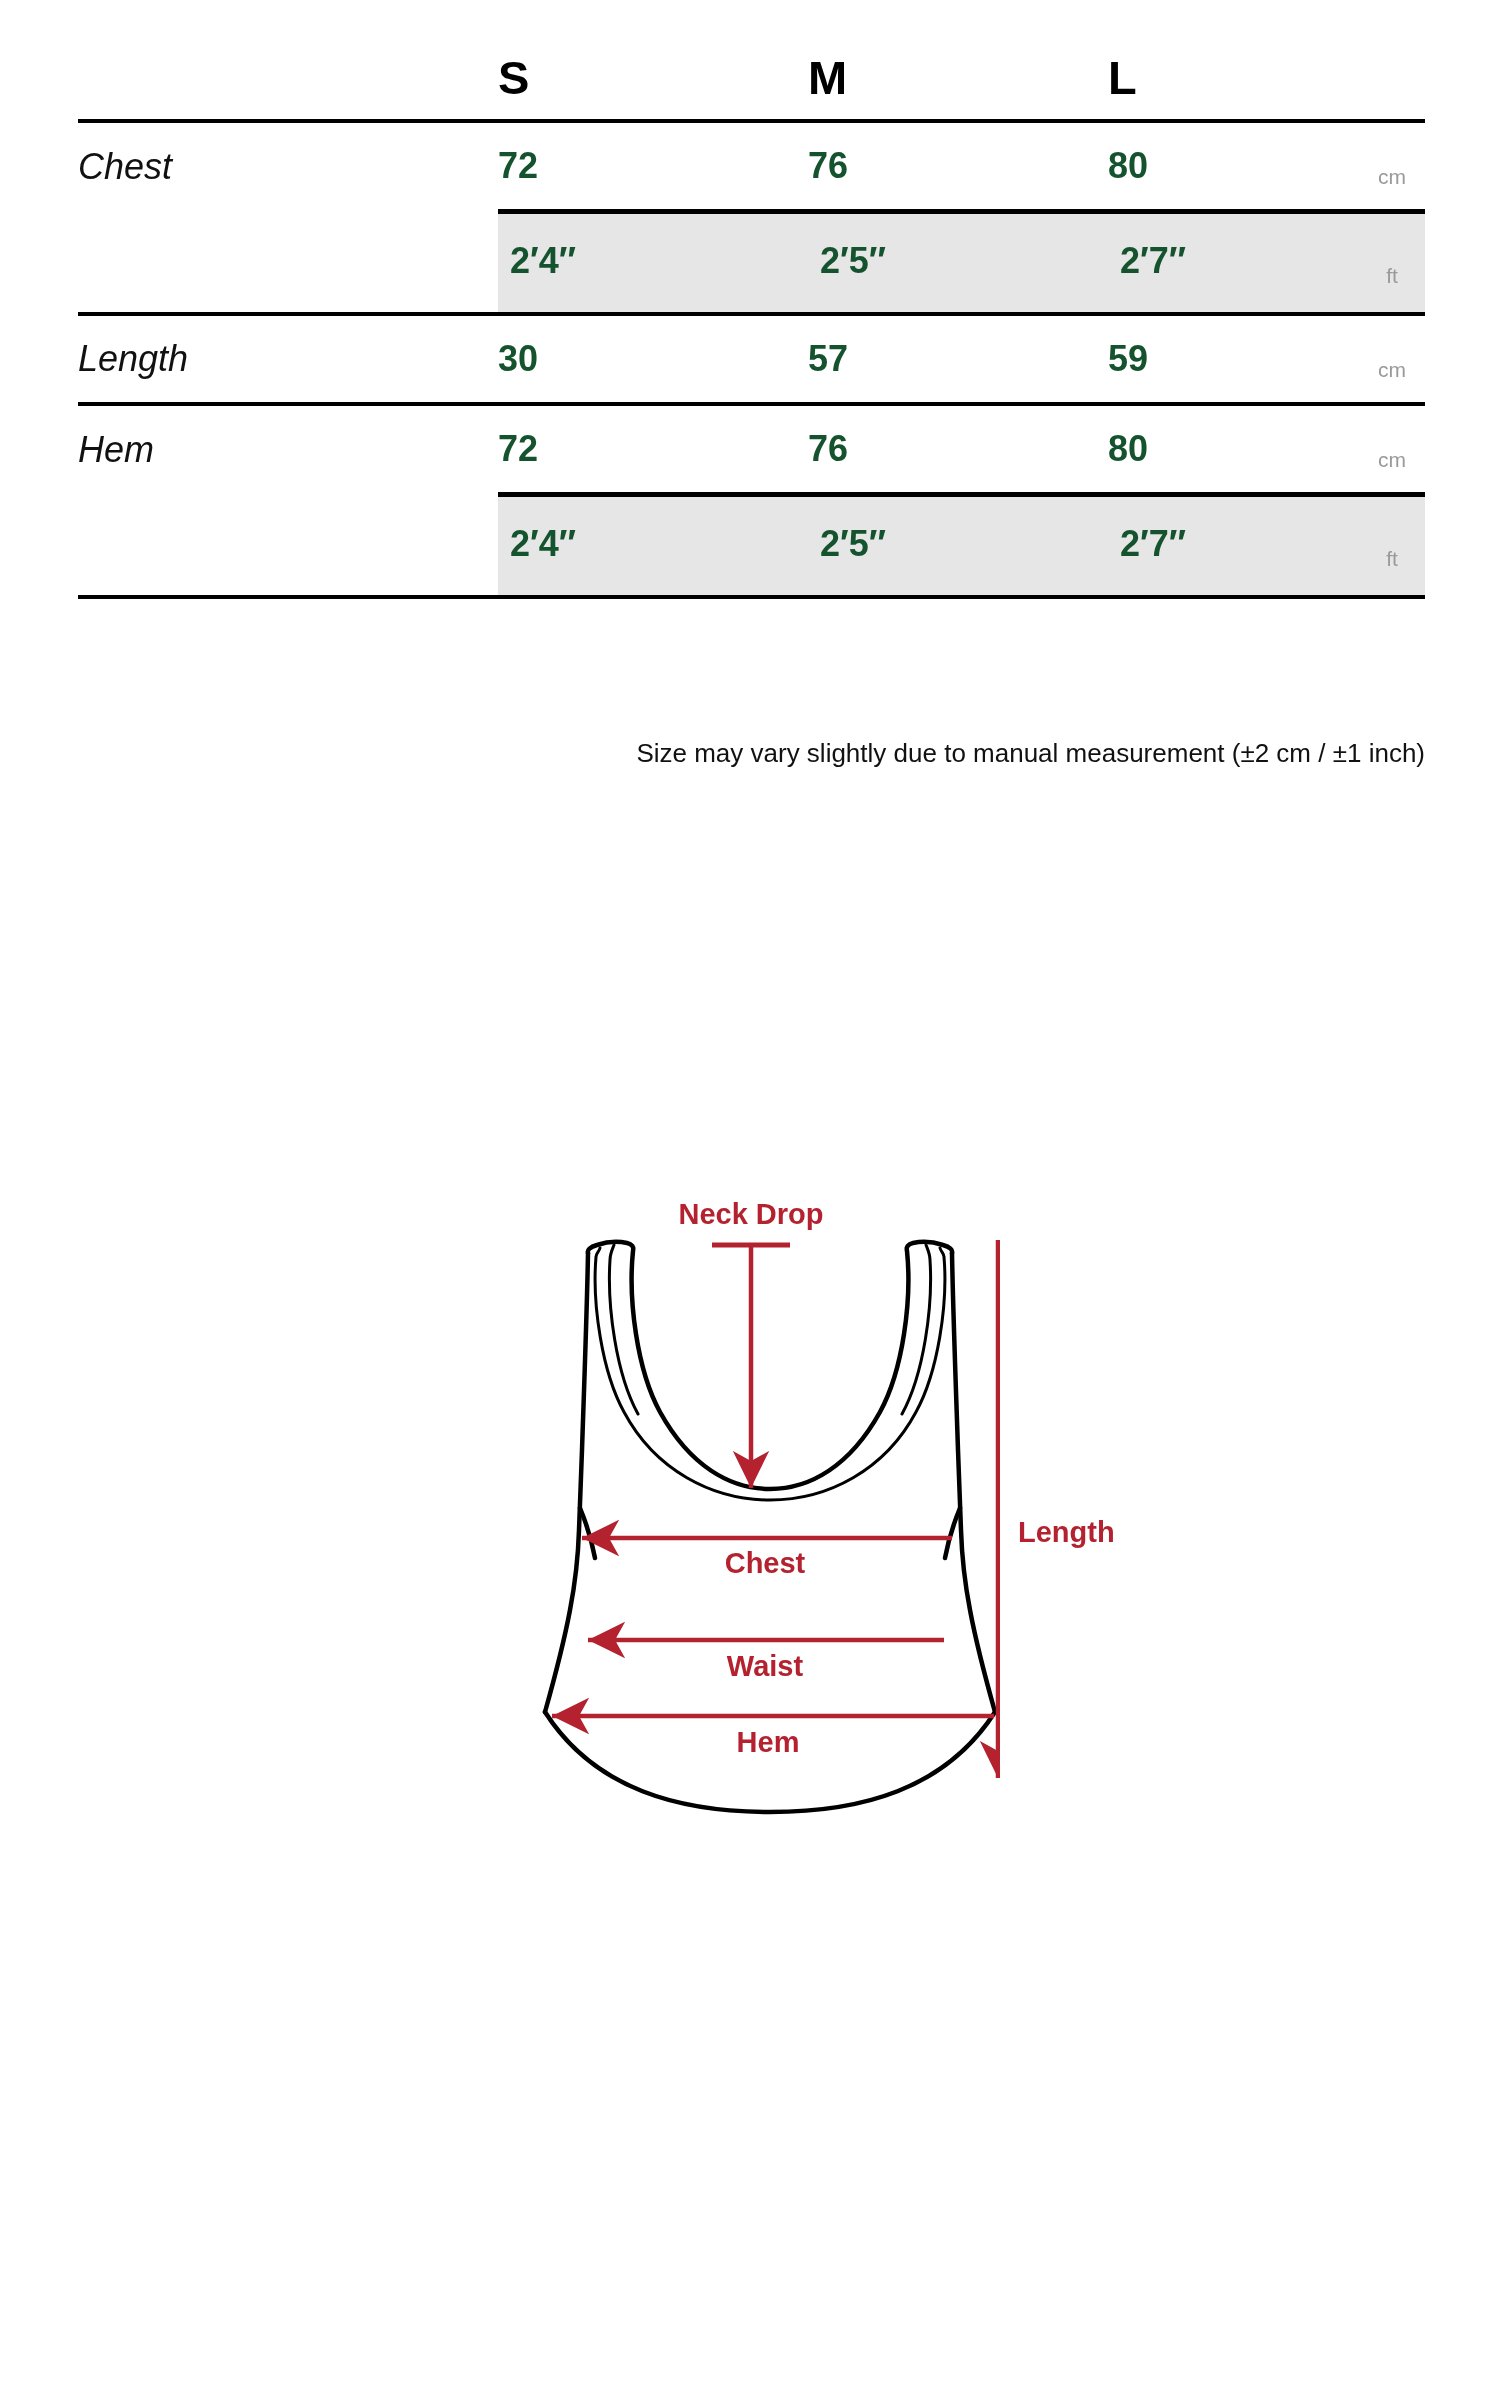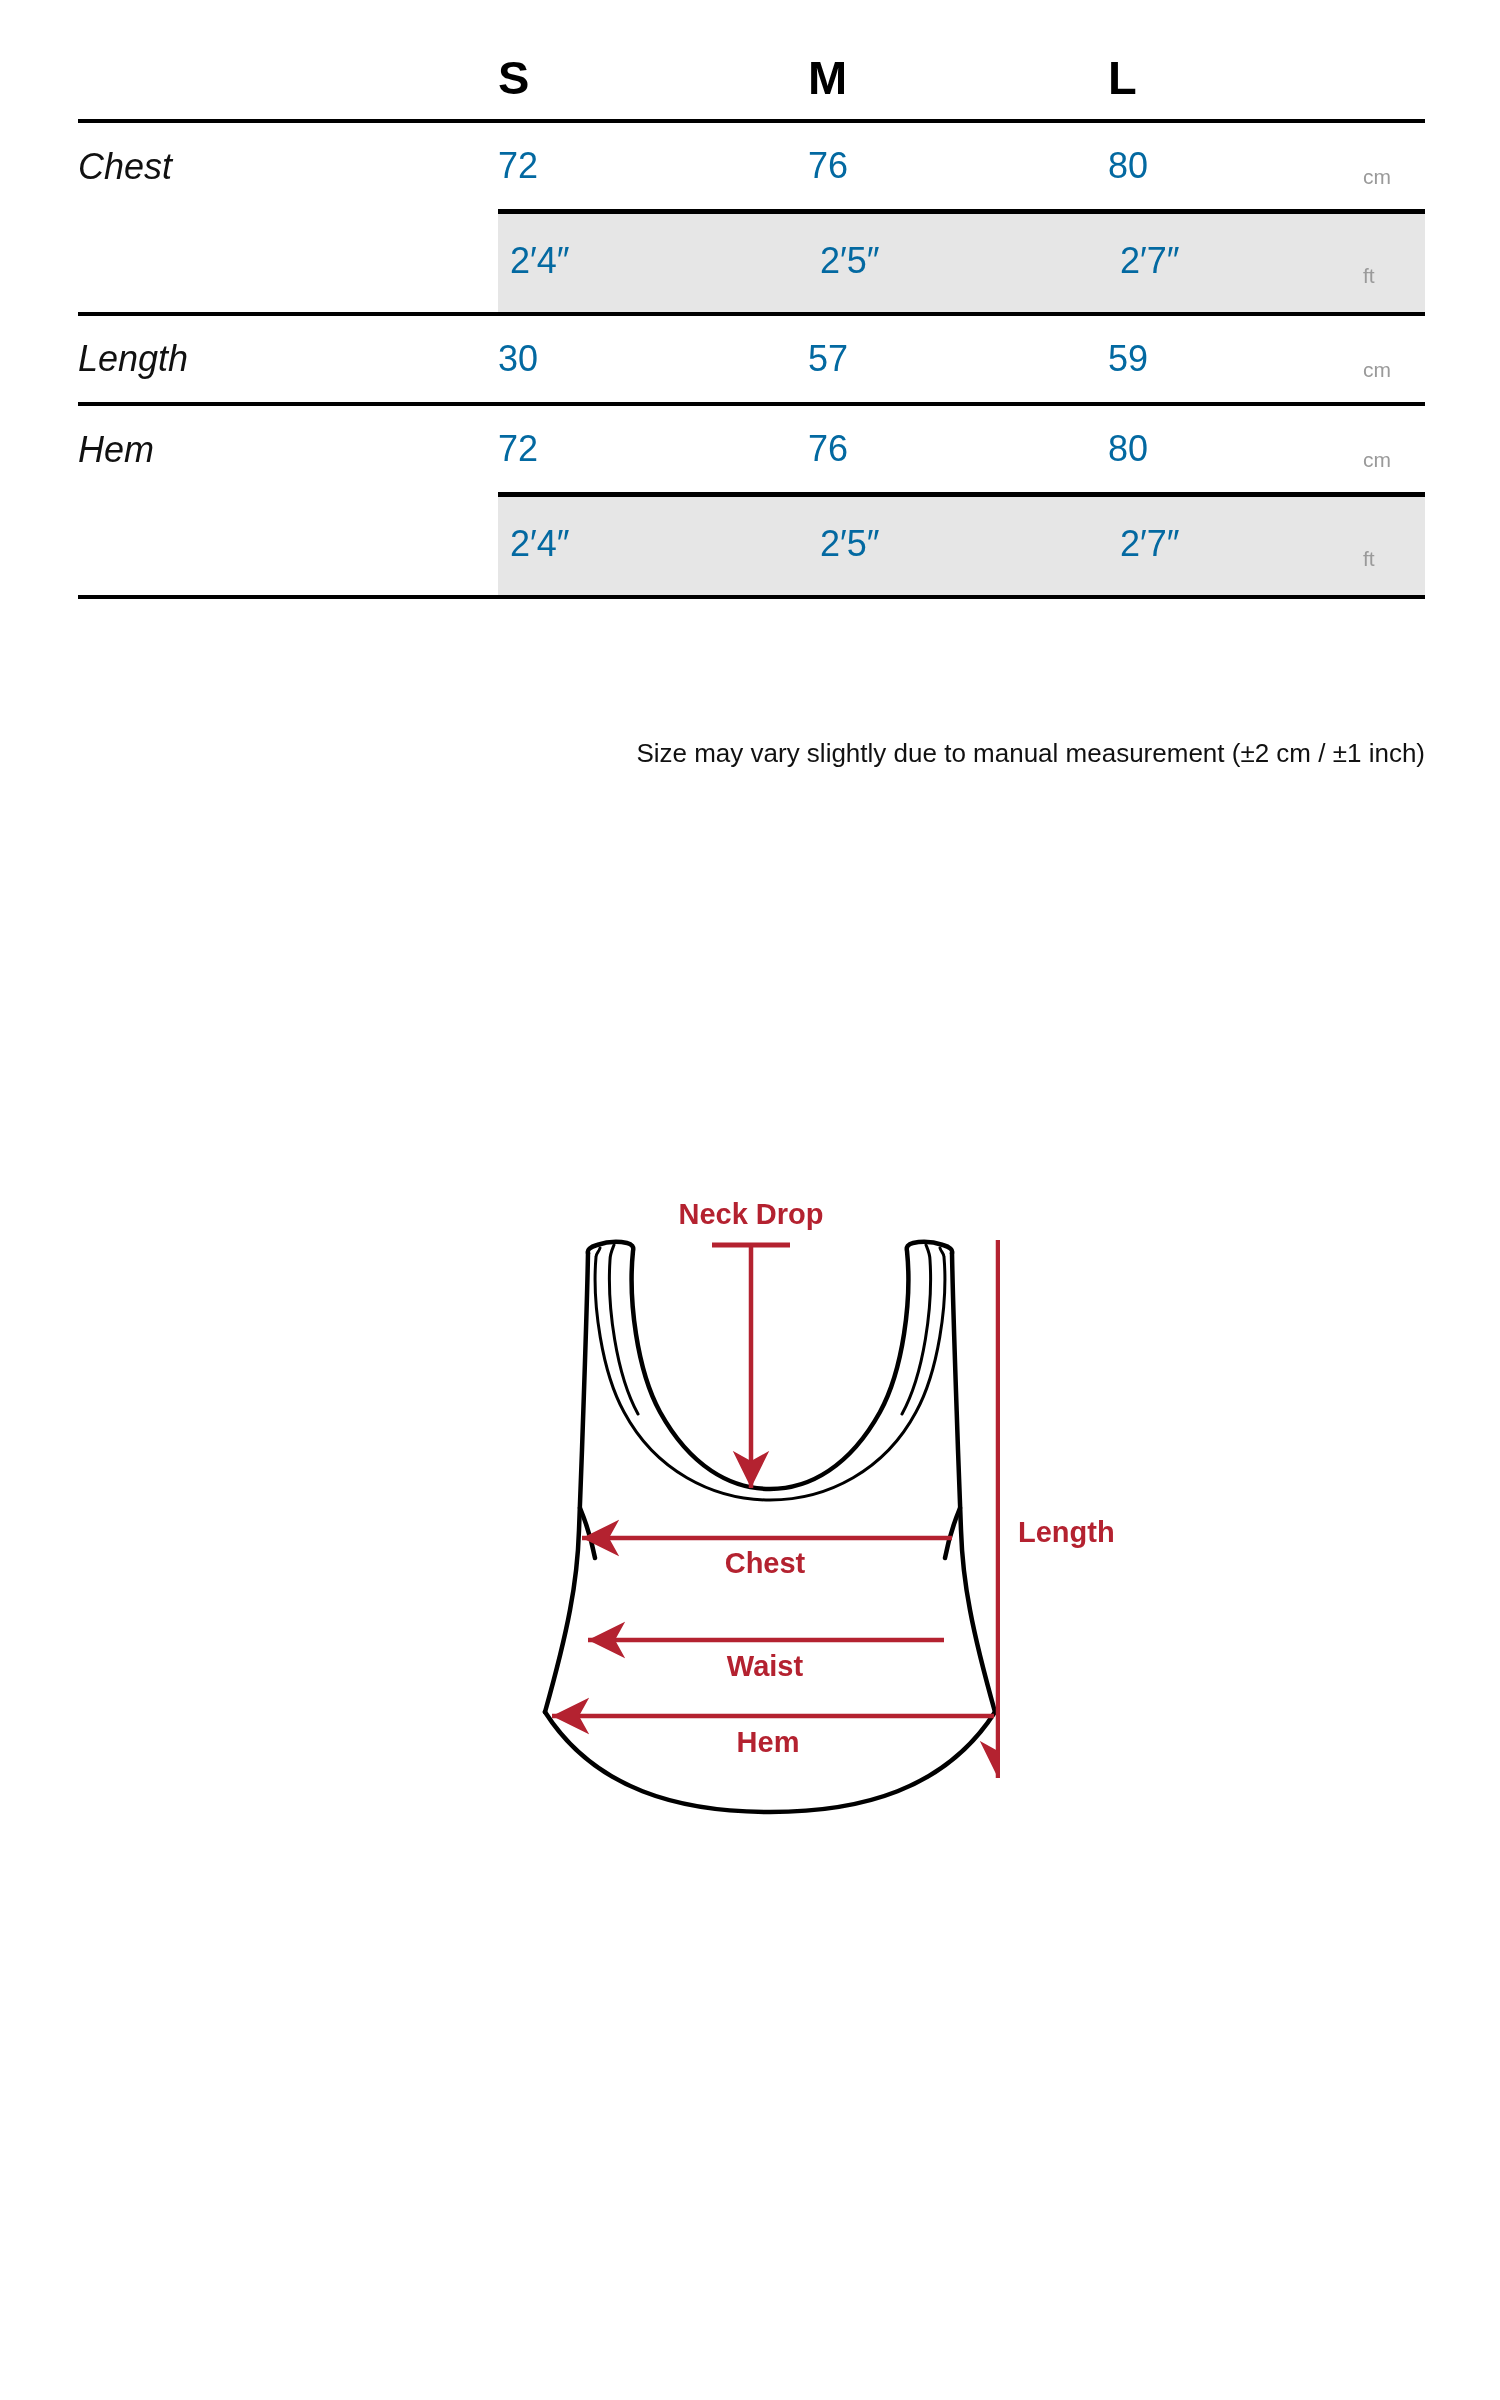--- a/index.html
+++ b/index.html
@@ -49,29 +49,30 @@
   td.rowlabel {
     font-size: 36px;
     font-style: italic;
     color: #111;
     padding: 22px 0 22px 0;
     vertical-align: middle;
     white-space: nowrap;
   }
   td.val {
     font-size: 36px;
-    color: #0369a1;
+    color: #14532d;
     padding: 22px 0 22px 0;
     vertical-align: middle;
     white-space: nowrap;
+    font-weight: bold;
   }
   td.unit {
     font-size: 21px;
     color: #9a9a9a;
-    text-align: left;
+    text-align: center;
     vertical-align: bottom;
     padding: 0 4px 20px 0;
     white-space: nowrap;
   }
 
   
   tr.imperial td.val,
   tr.imperial td.unit { background: #e6e6e6; }
   tr.imperial td.val  { padding-top: 26px; padding-bottom: 30px; padding-left: 12px; }
   tr.imperial td.unit { padding-bottom: 24px; }

